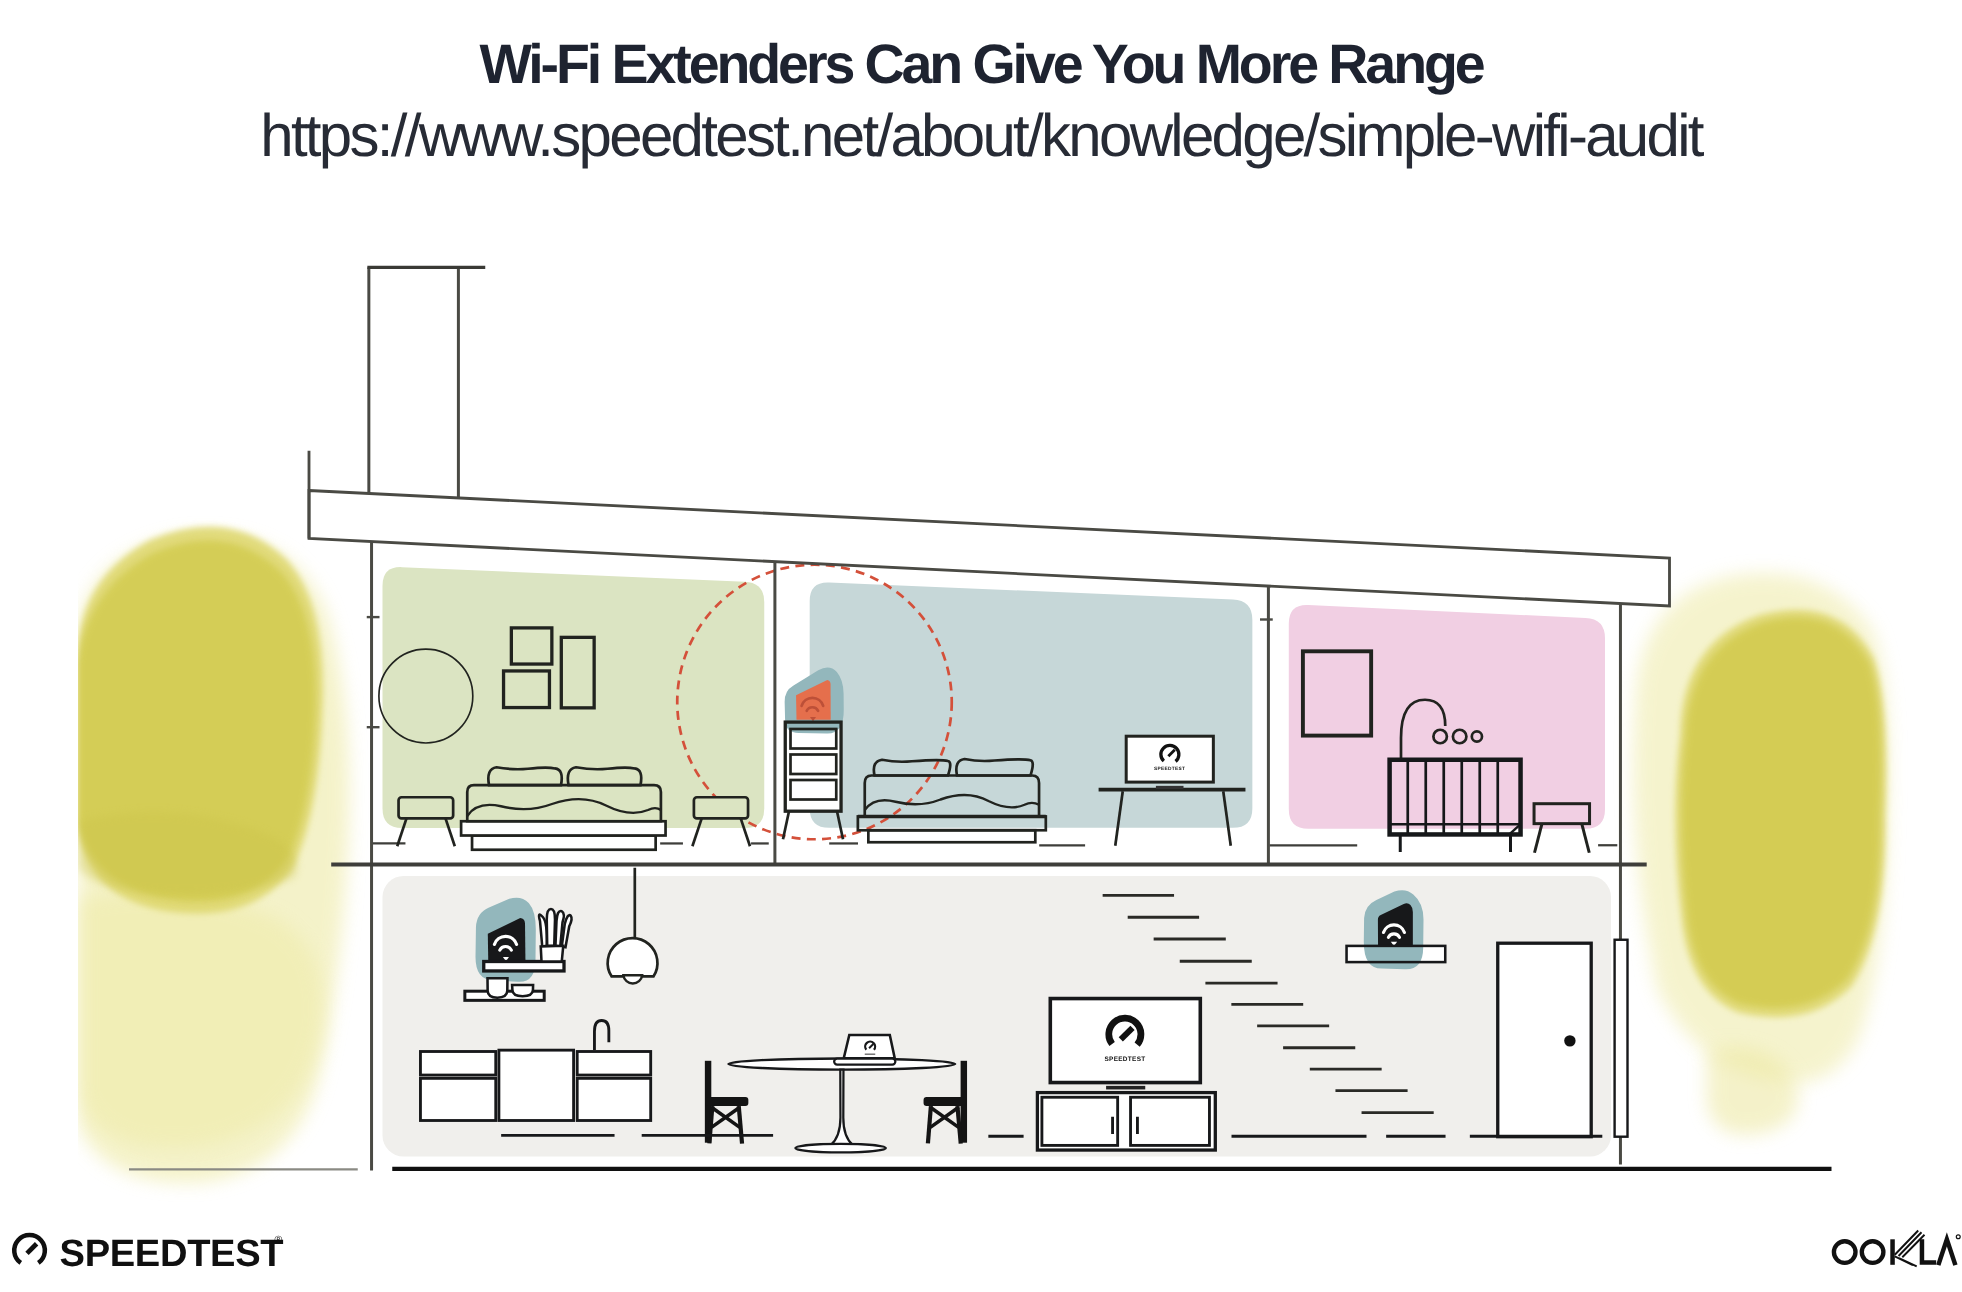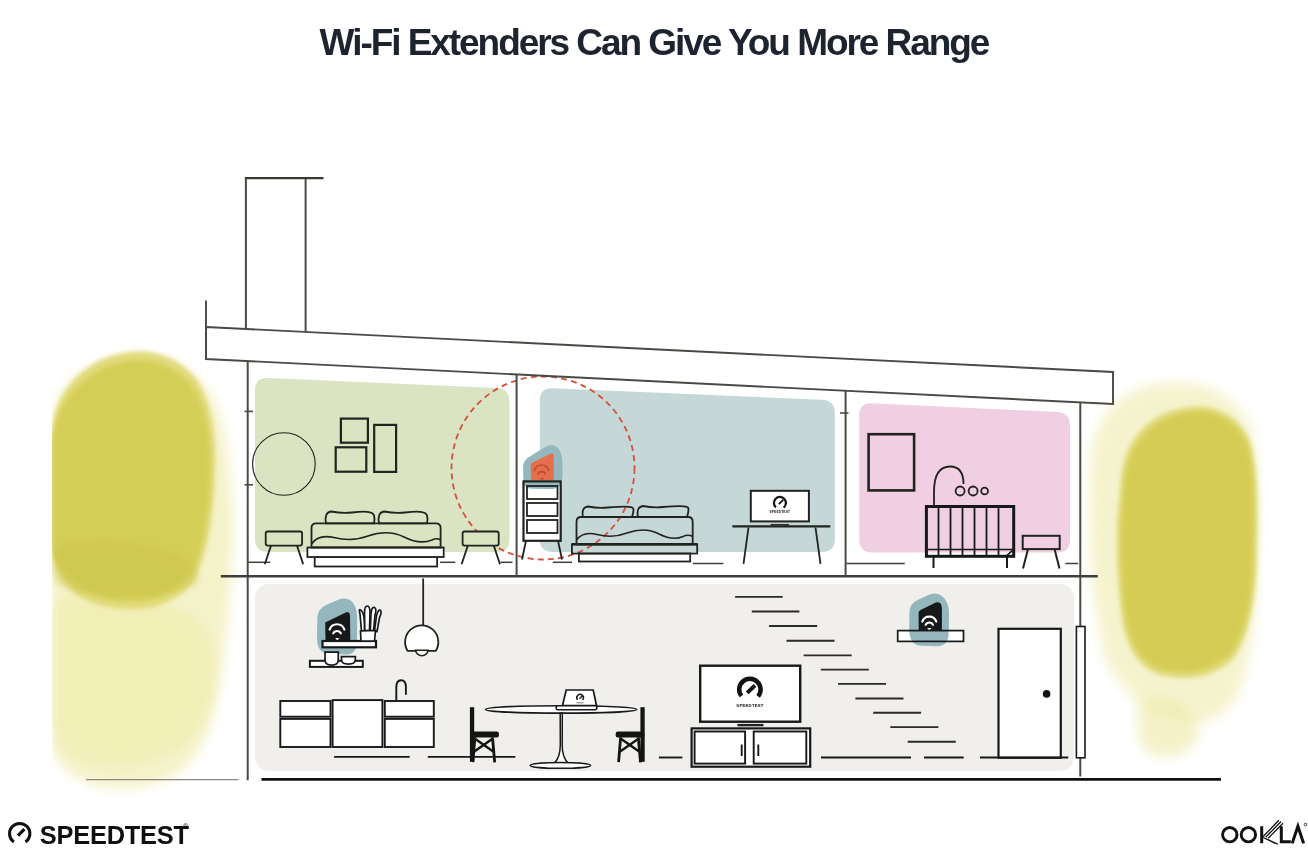--- a/index.html
+++ b/index.html
@@ -5,20 +5,21 @@
 html,body{margin:0;padding:0;background:#ffffff;width:1308px;height:861px;overflow:hidden;}
 .wrap{position:relative;width:1308px;height:725px;font-family:"Liberation Sans",sans-serif;text-decoration:underline;}
 .title{position:absolute;top:24px;left:0;width:1308px;text-align:center;font-size:37px;font-weight:bold;color:#1e2330;letter-spacing:-2.05px;line-height:38px;}
 .subtitle{position:absolute;top:70px;left:0;width:1308px;text-align:center;font-size:40px;font-weight:normal;color:#272b35;letter-spacing:-1.8px;line-height:42px;}
 svg{position:absolute;left:0;top:0;}
 </style>
 </head>
 <body>
 <div class="wrap">
 <div class="title">Wi-Fi Extenders Can Give You More Range</div>
+<div class="subtitle">https://www.speedtest.net/about/knowledge/simple-wifi-audit</div>
 <svg width="1308" height="861" viewBox="0 0 1308 861">
 <defs>
 <filter id="b3" x="-30%" y="-30%" width="160%" height="160%">
           <feGaussianBlur stdDeviation="3"></feGaussianBlur>
         </filter>
 <filter id="b2" x="-30%" y="-30%" width="160%" height="160%">
           <feGaussianBlur stdDeviation="2"></feGaussianBlur>
         </filter>
 <filter id="b6" x="-30%" y="-30%" width="160%" height="160%">
           <feGaussianBlur stdDeviation="6"></feGaussianBlur>

